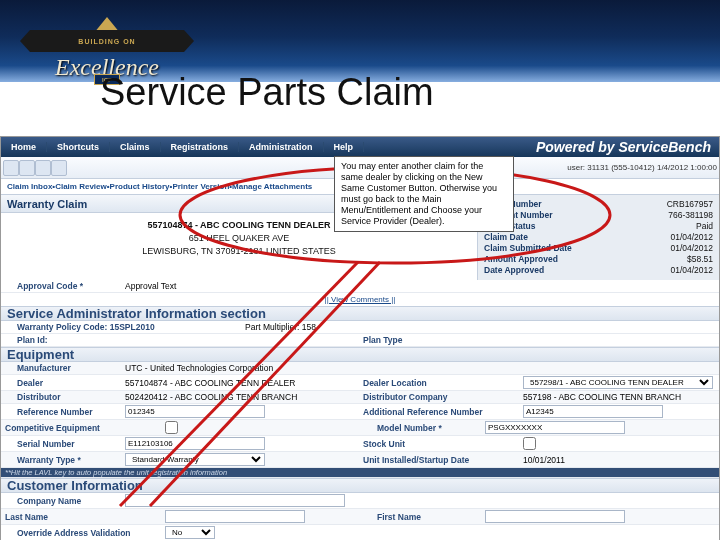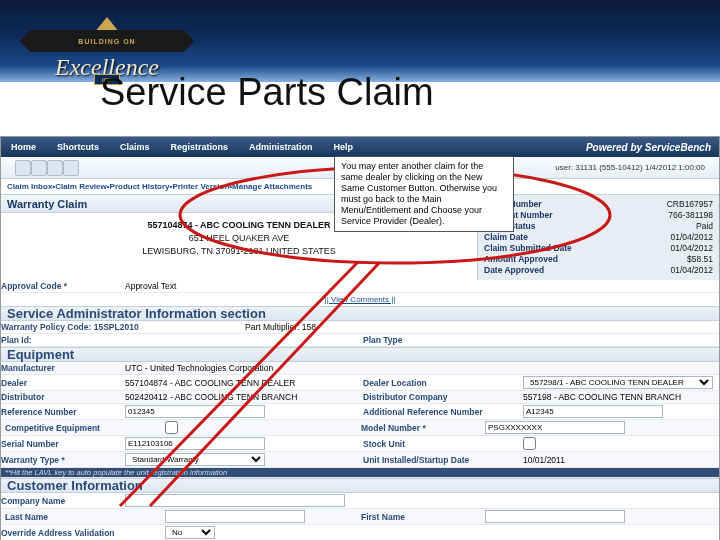--- a/index.html
+++ b/index.html
@@ -12,39 +12,39 @@
   .med-banner:after{right:-10px;border-left:10px solid #1a1a1a}
   .med-text{position:absolute;top:34px;left:0;width:130px;text-align:center;font-family:"Brush Script MT",cursive;font-style:italic;font-size:24px;color:#f0e8d0;text-shadow:1px 1px 2px #000}
   .med-icp{position:absolute;top:54px;left:52px;width:26px;height:11px;background:#0a2a5a;border:1px solid #caa752;color:#caa752;font-size:6px;display:flex;align-items:center;justify-content:center;font-weight:bold}
   .med-top{position:absolute;top:-3px;left:52px;width:0;height:0;border-left:13px solid transparent;border-right:13px solid transparent;border-bottom:16px solid #caa752}
 
   .title{position:absolute;top:71px;left:100px;font-size:38px;color:#111;font-family:Arial}
 
   .app{position:absolute;top:136px;left:0;width:720px;border:1px solid #999}
   .nav{height:20px;background:linear-gradient(#3a5a88,#16365a);display:flex;align-items:center;color:#fff;font-size:9px;font-weight:bold}
   .nav .item{padding:0 10px;border-right:1px solid #2a4a70;cursor:pointer}
-  .nav .brand{margin-left:auto;padding-right:8px;font-style:italic;font-size:10px}
-  .tool{height:22px;background:linear-gradient(#fafcff,#e8eef6);border-bottom:1px solid #c4cfde;display:flex;align-items:center;padding:0 14px}
+  .nav .brand{margin-left:auto;padding-right:8px;font-style:italic;font-size:14px}
+  .tool{height:22px;background:linear-gradient(#fafcff,#e8eef6);border-bottom:1px solid #c4cfde;display:flex;align-items:center;padding:0 2px}
   .tool .ticon{width:16px;height:16px;background:#dde6f2;border:1px solid #b0bed2;border-radius:2px}
   .tool .user{margin-left:auto;font-size:8px;color:#333}
   .crumb{height:16px;background:#fff;border-bottom:1px solid #c4cfde;font-size:8px;color:#1a4a8a;display:flex;align-items:center;gap:0;padding:0 6px;font-weight:bold}
 
   .body{display:flex}
   .left{width:476px}
   .right{width:242px;background:#e8edf3;border-left:1px solid #c4cfde;padding:4px 6px;font-size:8.5px}
   .hd{height:18px;background:linear-gradient(#f4f7fb,#dfe7f1);border-bottom:1px solid #c4cfde;font-size:11px;font-weight:bold;color:#1a3a66;padding-left:6px;display:flex;align-items:center}
   .addr{padding:6px 12px;font-size:9px;line-height:13px;text-align:center;color:#111}
   .rrow{display:flex;justify-content:space-between;margin-bottom:1px}
   .rrow .lab{color:#1a3a66;font-weight:bold}
   .rrow .val{color:#111}
 
   .sect{height:15px;background:linear-gradient(#eef2f8,#dde5ef);border-top:1px solid #c4cfde;border-bottom:1px solid #c4cfde;font-size:13px;font-weight:bold;color:#2a4a78;padding-left:6px;display:flex;align-items:center}
   .row{display:flex;font-size:8.5px;border-bottom:1px solid #e6eaf0;background:#fff}
   .row.alt{background:#f6f8fb}
-  .cell-l{width:120px;padding:1px 0;color:#2a4a78;font-weight:bold;display:flex;align-items:center}
+  .cell-l{width:120px;padding:1px 16px;color:#2a4a78;font-weight:bold;display:flex;align-items:center}
   .cell-v{width:238px;padding:1px 4px;display:flex;align-items:center}
   .cell-l2{width:160px;padding:1px 4px;color:#2a4a78;font-weight:bold;display:flex;align-items:center}
   .cell-v2{width:200px;padding:1px 4px;display:flex;align-items:center}
   .full{display:flex}
   input.inp,select.sel{font-size:8px;height:13px;border:1px solid #a9b6c8;background:#fff;padding:0 2px}
   input.inp{width:140px}
   .hint{color:#777;font-size:7.5px;font-style:italic;margin-left:4px}
   .chk{margin-right:3px}
   .link{color:#1a4a8a;text-decoration:underline;cursor:pointer;font-size:8px;text-align:center;display:block;padding:2px}
 

